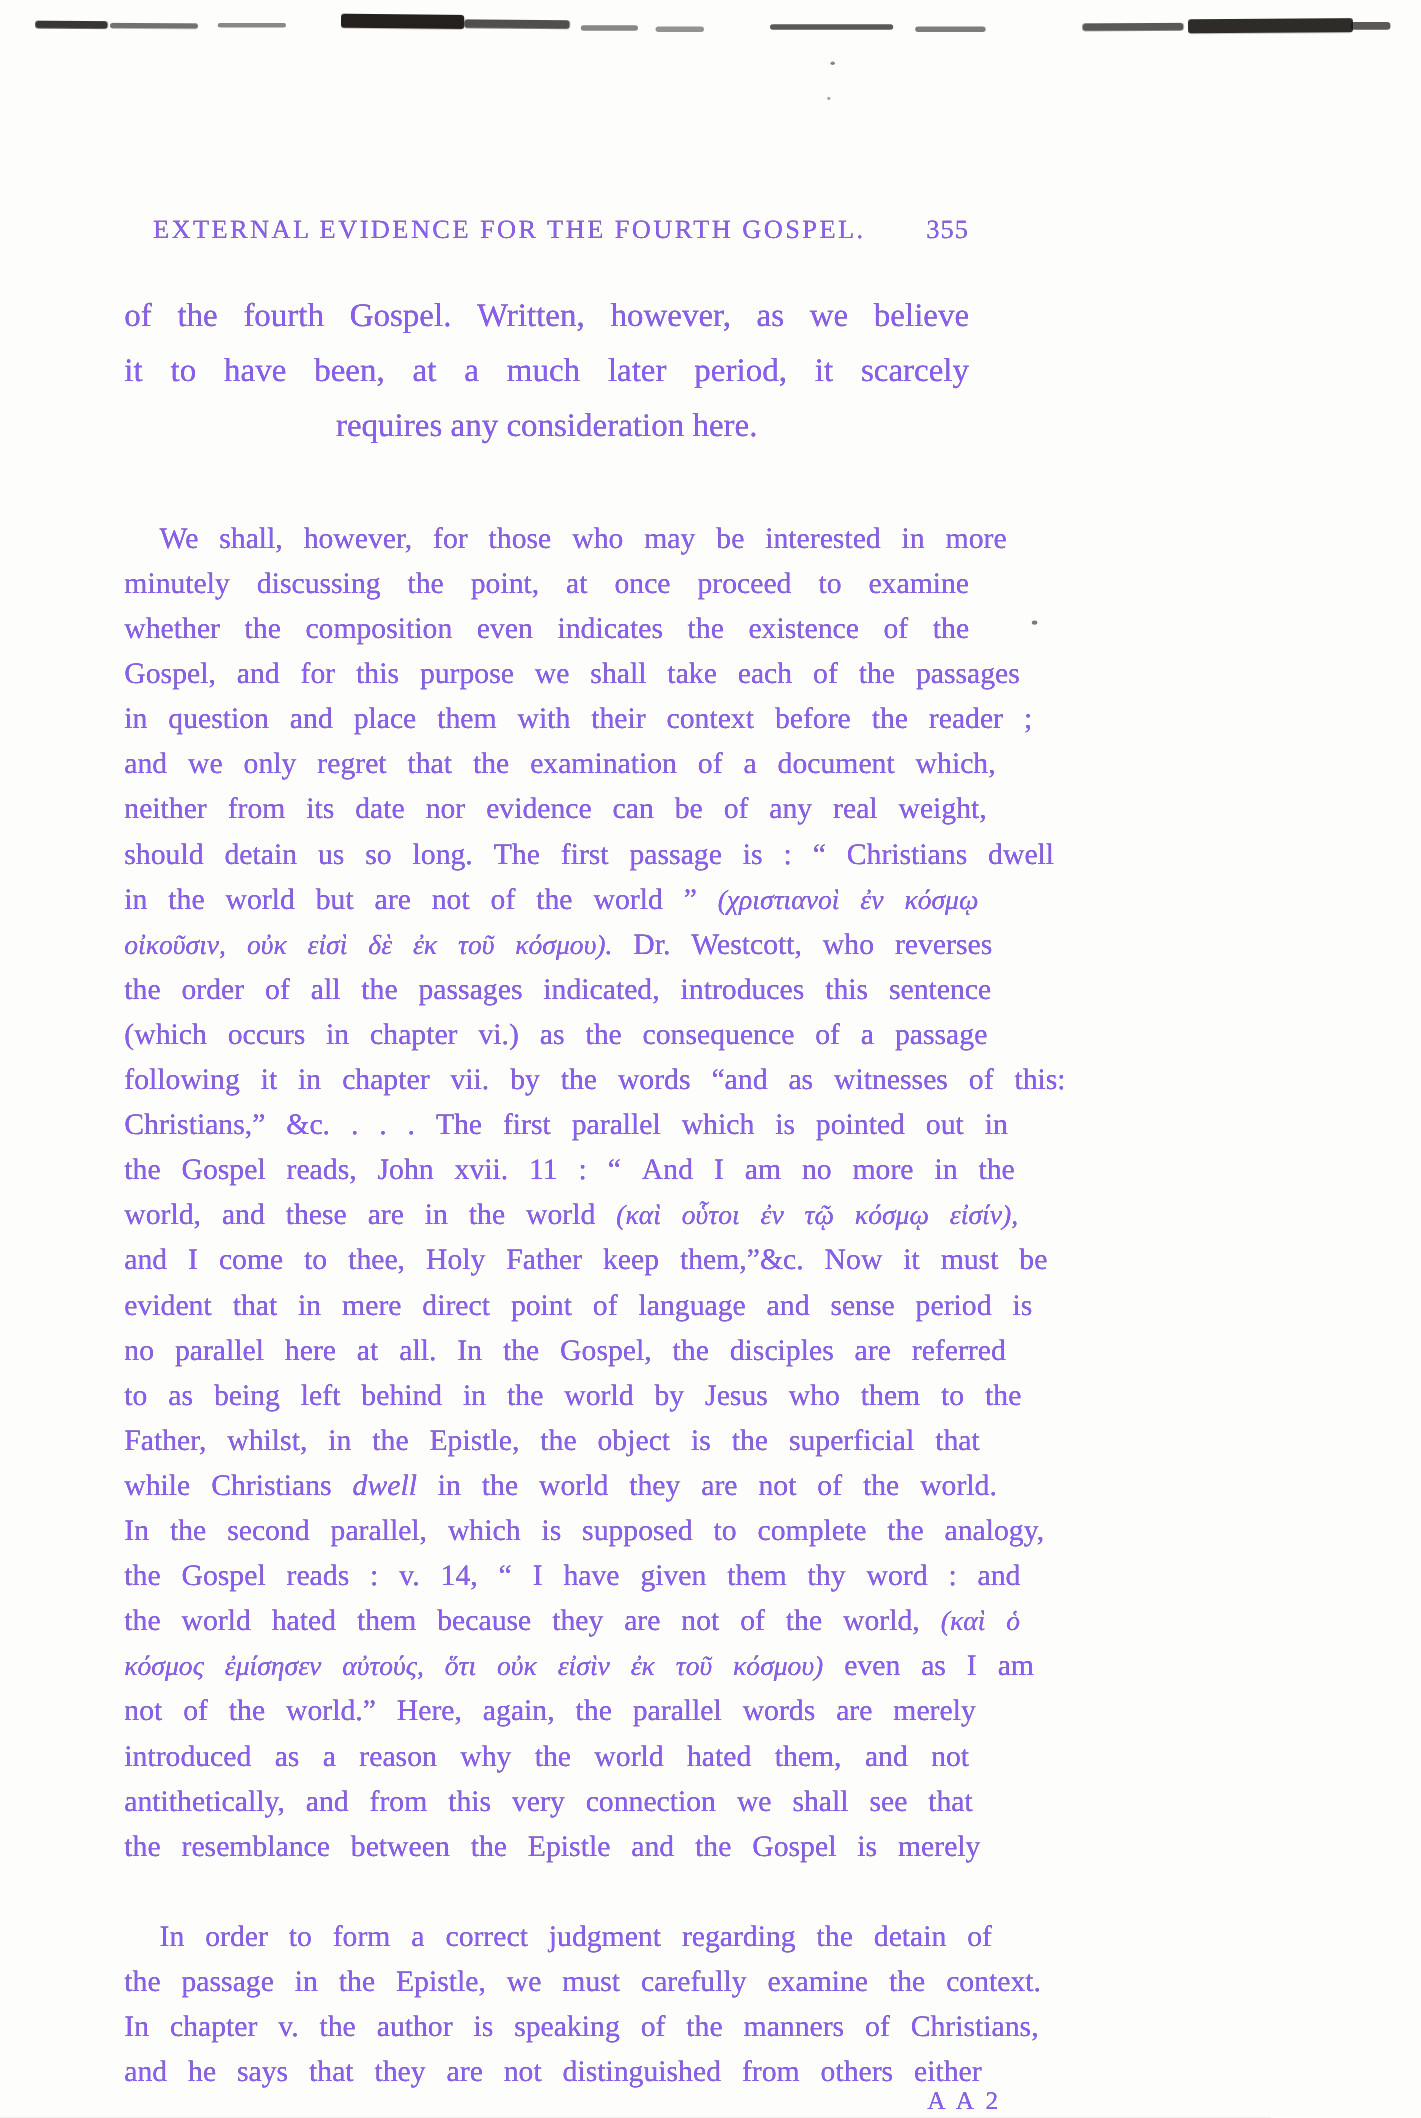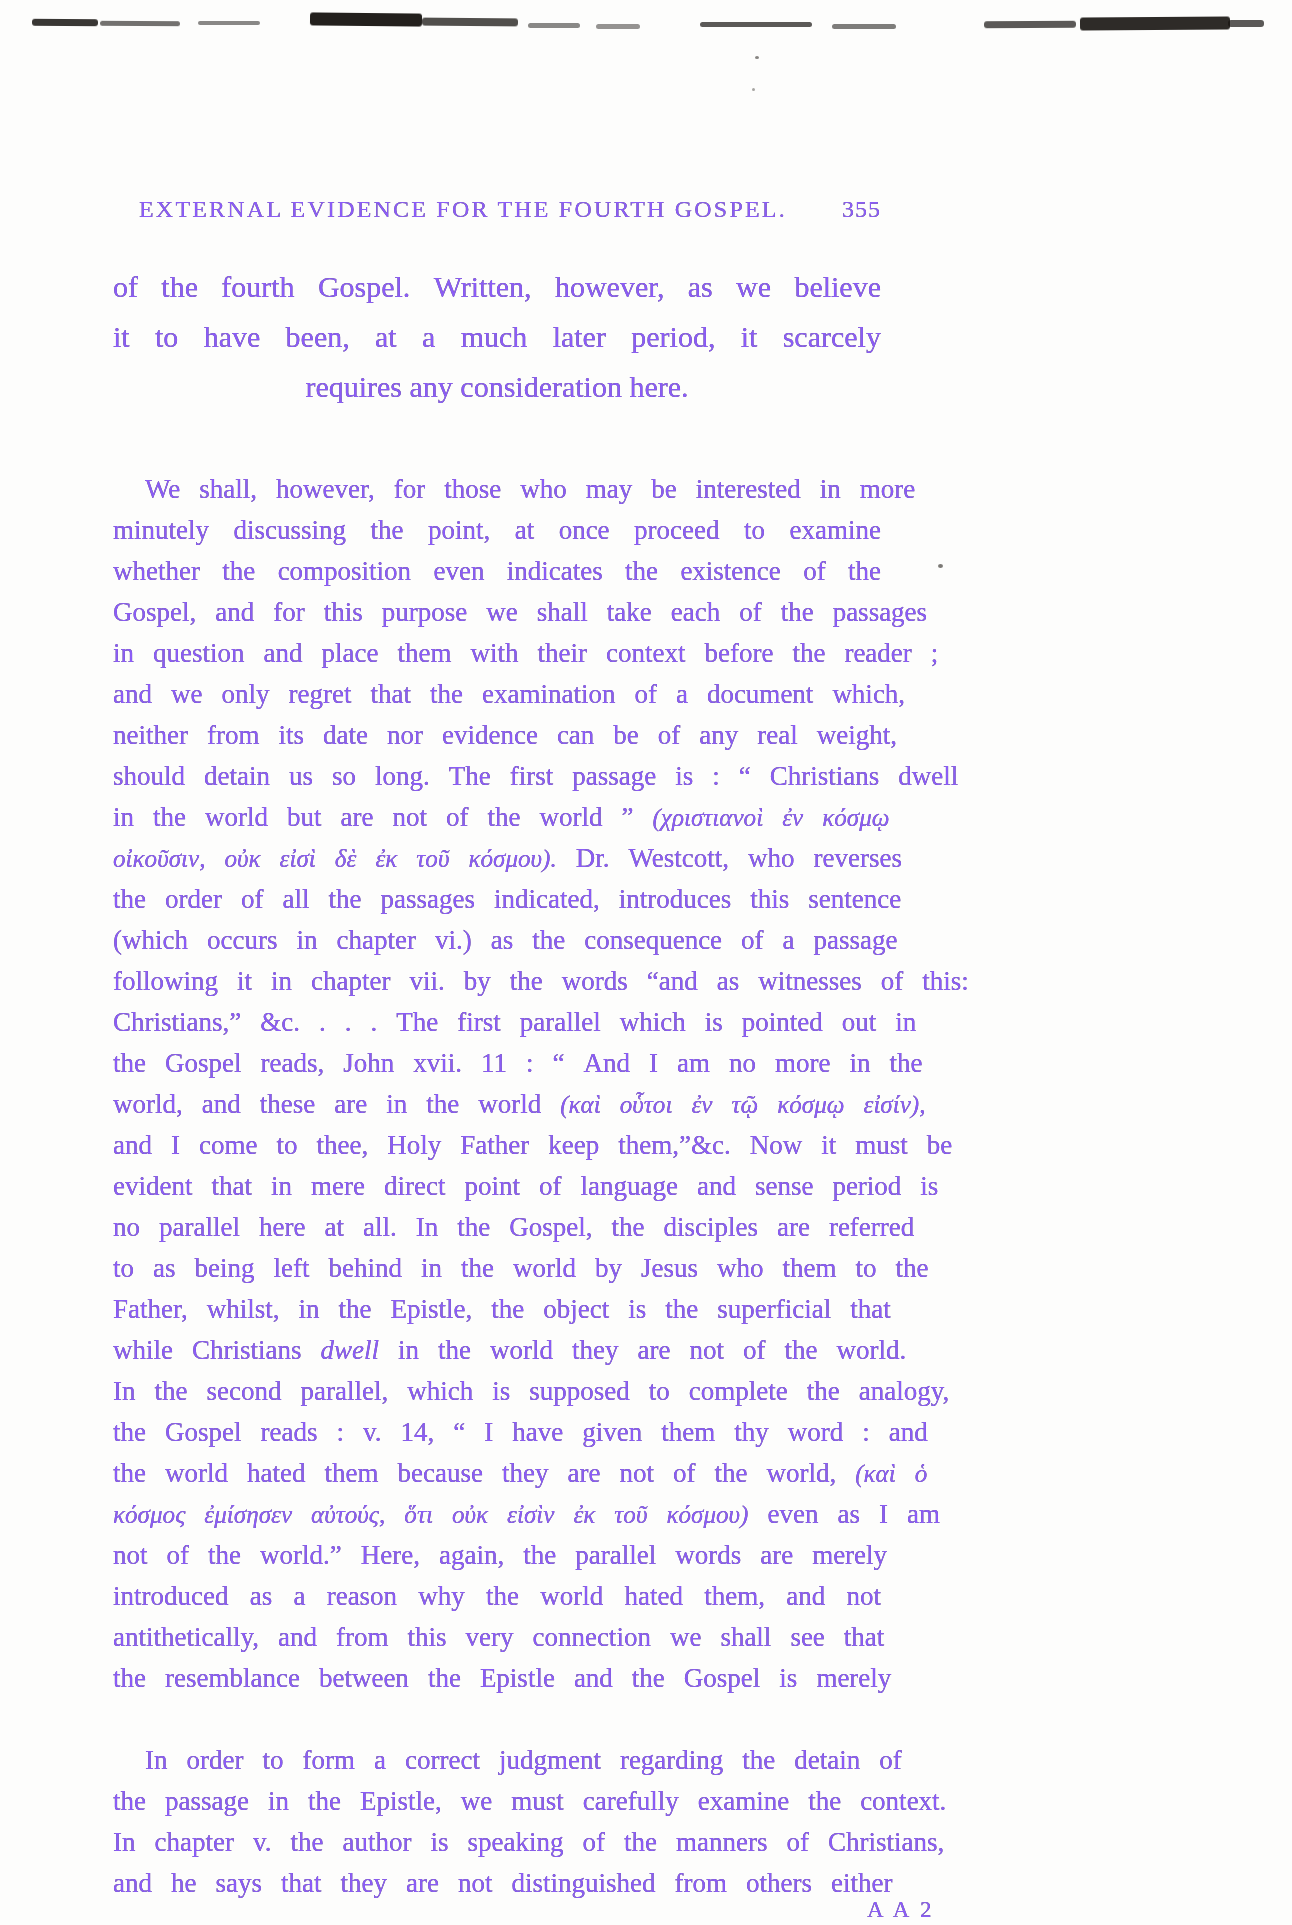--- a/index.html
+++ b/index.html
@@ -54,21 +54,21 @@
   .p1{top:262px;}
   .p2{top:469px;}
   .p3{top:1740px;}
 
   .g{font-family:Liberation Serif, serif;font-style:italic;font-size:0.93em;text-align:center;}
   .i{font-style:italic;}
   .r{font-style:normal;}
 
   .signature{
     position:absolute;left:843px;top:1897px;
-    font-size:23px;letter-spacing:3px;margin-left:24px;
+    font-size:23px;letter-spacing:3px;
   }
 </style>
 </head>
 <body>
 
 <div class="page">
 
   <div class="streak s1"></div>
   <div class="streak s2"></div>
   <div class="streak s3"></div>

